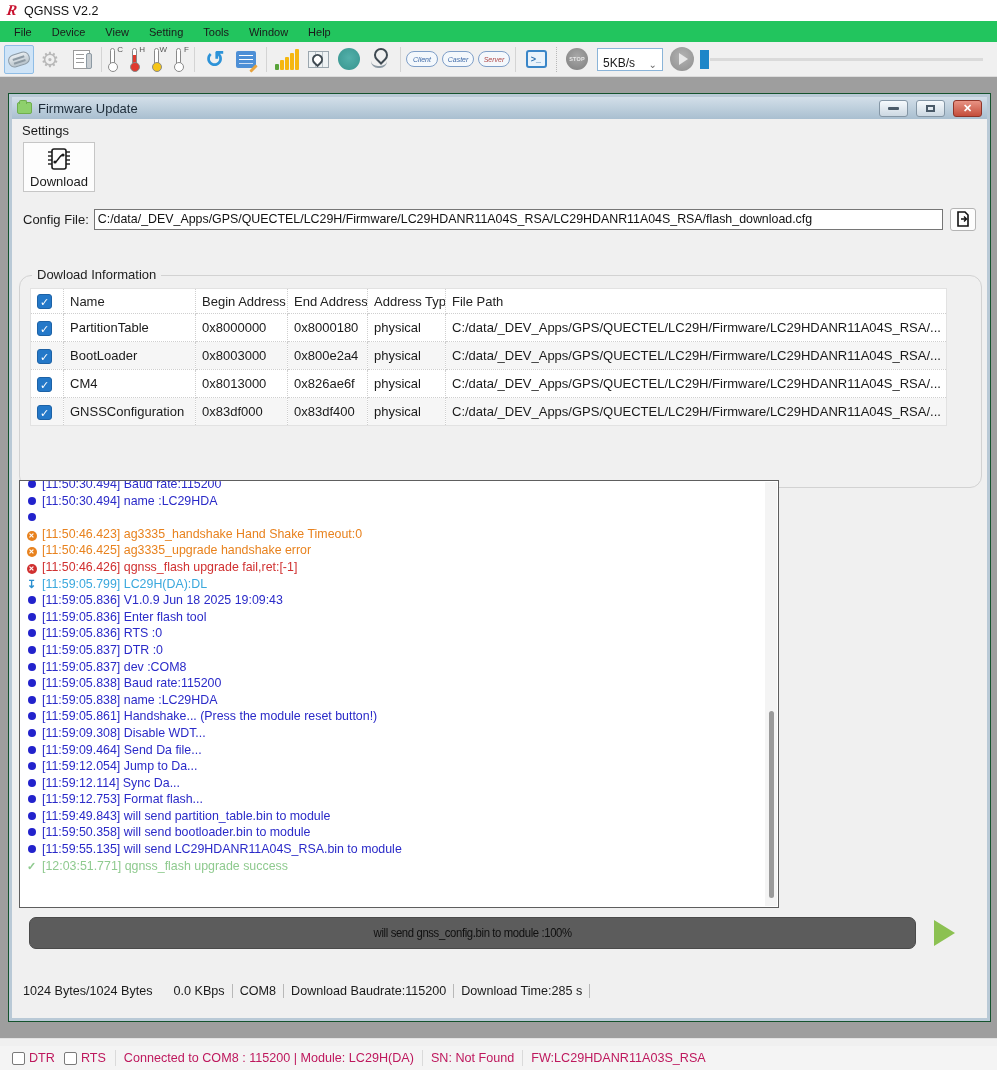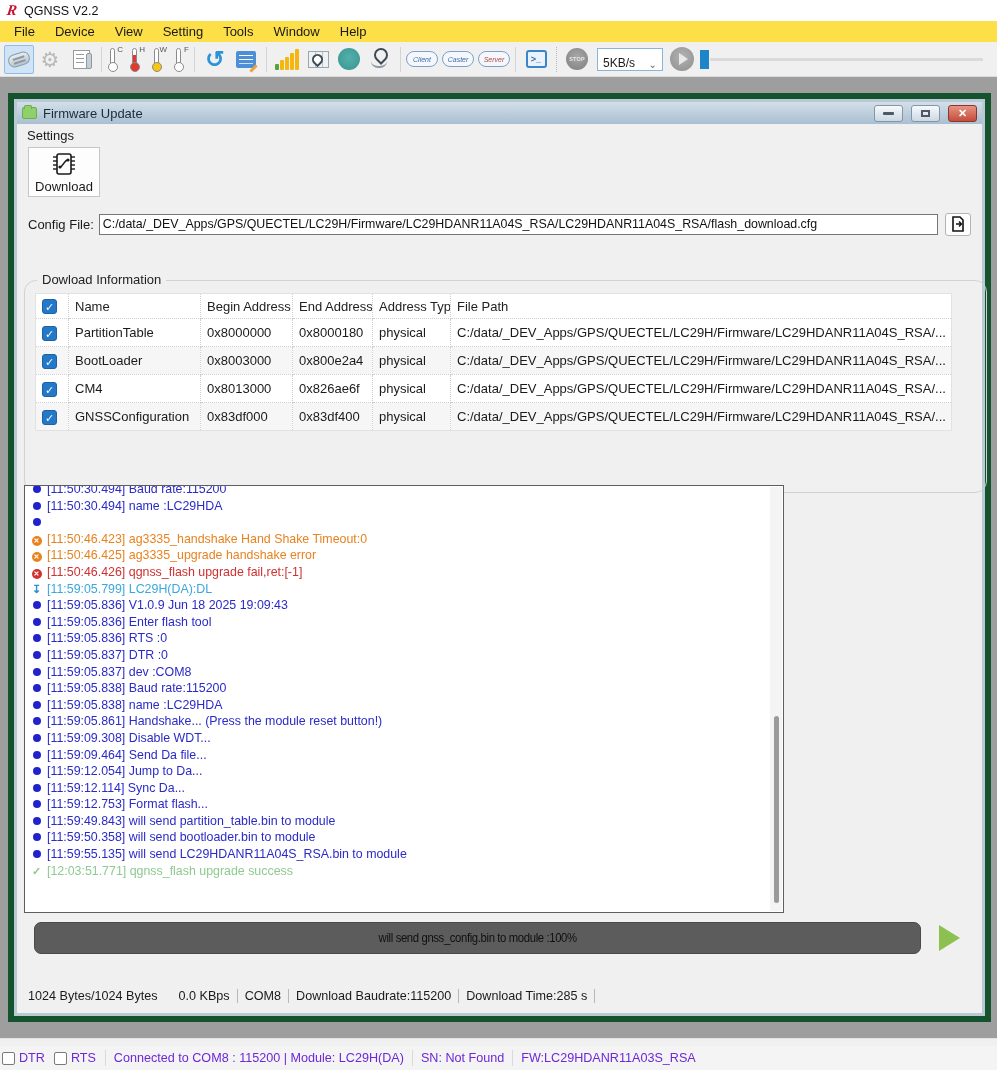--- a/index.html
+++ b/index.html
@@ -14,21 +14,21 @@
   
   .titlebar {
     position: absolute; top:0; left:0; right:0; height:21px;
     background:#fff; display:flex; align-items:center; gap:7px;
     padding-left:7px; font-size:12.5px; color:#111;
   }
   .q-logo { color:#c8102e; font-weight:bold; font-style:italic; font-size:15px;
     font-family:"Liberation Serif", serif; transform:skewX(-8deg); line-height:1; }
   .menubar {
     position:absolute; top:21px; left:0; right:0; height:21px;
-    background:#fde047; display:flex; align-items:center; font-size:13px; padding-left:4px;
+    background:#22c55e; display:flex; align-items:center; font-size:11px; padding-left:4px;
   }
   .menubar .mi { padding:2px 10px; cursor:default; }
   .toolbar {
     position:absolute; top:42px; left:0; right:0; height:35px;
     background:#f0f0f0; border-bottom:1px solid #dcdcdc;
     display:flex; align-items:center; padding:0 4px; gap:1px;
   }
   .tbtn { width:30px; height:29px; display:flex; align-items:center; justify-content:center; border:1px solid transparent; border-radius:2px; position:relative; }
   .tbtn.sel { background:#cfe4f7; border-color:#8fbde6; }
   .tsep { width:1px; height:25px; background:#d4d4d4; margin:0 4px; flex:none; }
@@ -69,21 +69,21 @@
   .speedbox { width:66px; height:23px; border:1px solid #8ab4d8; background:#fff; display:flex; align-items:flex-end; justify-content:space-between; padding:0 5px; font-size:12px; margin:0 4px; }
   .speedbox .chev { color:#6a6a6a; font-size:10px; }
   .ic-play { width:24px; height:24px; border-radius:50%; background:radial-gradient(circle at 50% 40%, #b3b3b3, #8e8e8e); position:relative; }
   .ic-play::after { content:""; position:absolute; left:9px; top:6px; border-left:9px solid #e8e8e8; border-top:6px solid transparent; border-bottom:6px solid transparent; }
   .blue-handle { width:9px; height:19px; background:#1e86c8; margin-left:3px; flex:none; }
   .slider-track { flex:1; height:3px; background:#dadada; margin:0 10px 0 0; }
   
   .mdi { position:absolute; top:77px; left:0; right:0; bottom:32px; background:#9e9e9e; }
   .dlg {
     position:absolute; left:8px; top:93px; width:983px; height:929px;
-    background:#f0f0f0; border:6px solid #14532d;
+    background:#f0f0f0; border:1px solid #14532d;
     box-shadow: inset 0 0 0 3px #b9c9d6;
   }
   .dlg-titlebar {
     position:absolute; top:3px; left:3px; right:3px; height:22px;
     background:linear-gradient(#d3dfe9, #a9bfd0);
     display:flex; align-items:center; gap:6px; padding:0 5px; font-size:13px; color:#1c2b38;
   }
   .folder-ic { width:15px; height:12px; background:#8ed06c; border:1px solid #6fae4e; border-radius:2px; position:relative; }
   .folder-ic::before { content:""; position:absolute; top:-3px; left:1px; width:6px; height:3px; background:#8ed06c; border:1px solid #6fae4e; border-bottom:none; border-radius:2px 2px 0 0; }
   .dlg-title { flex:1; }
@@ -131,21 +131,21 @@
   .progbar { width:887px; height:32px; background:#5c5c5c; border:1px solid #4a4a4a; border-radius:7px; display:flex; align-items:center; justify-content:center; }
   .progbar span { font-size:12.3px; color:#101010; letter-spacing:-0.4px; transform:scaleX(.92); }
   .play-tri { width:0; height:0; border-left:21px solid #8cc152; border-top:13px solid transparent; border-bottom:13px solid transparent; margin-left:18px; }
   .dlg-status { position:absolute; left:14px; top:888px; height:18px; display:flex; align-items:center; font-size:12.6px; color:#1a1a1a; }
   .dlg-status .seg { padding:0 7px; }
   .dlg-status .seg:first-child { padding-left:0; padding-right:14px; }
   .dlg-status .seg + .seg.barred { border-left:1px solid #b8b8b8; }
   .dlg-status .seg:last-child { border-right:1px solid #b8b8b8; }
   
   .bottom-strip { position:absolute; left:0; right:0; bottom:24px; height:8px; background:#f0f0f0; border-top:1px solid #e3e3e3; }
-  .statusbar { position:absolute; left:0; right:0; bottom:0; height:24px; background:#f4f4f4; display:flex; align-items:center; font-size:12.6px; padding-left:2px; color:#6d28d9; }
+  .statusbar { position:absolute; left:0; right:0; bottom:0; height:24px; background:#f4f4f4; display:flex; align-items:center; font-size:12.6px; padding-left:12px; color:#be185d; }
   .ucheck { display:inline-block; width:13px; height:13px; background:#fff; border:1px solid #7a7a7a; border-radius:2px; margin-right:4px; vertical-align:-2px; }
   .statusbar .grp { display:flex; align-items:center; margin-right:9px; }
   .statusbar .sseg { padding:0 8px; border-left:1px solid #dadada; height:16px; display:flex; align-items:center; white-space:nowrap; }
 </style>
 </head>
 <body>
 
 <div class="titlebar">
   <span class="q-logo">R</span>
   <span>QGNSS V2.2</span>

